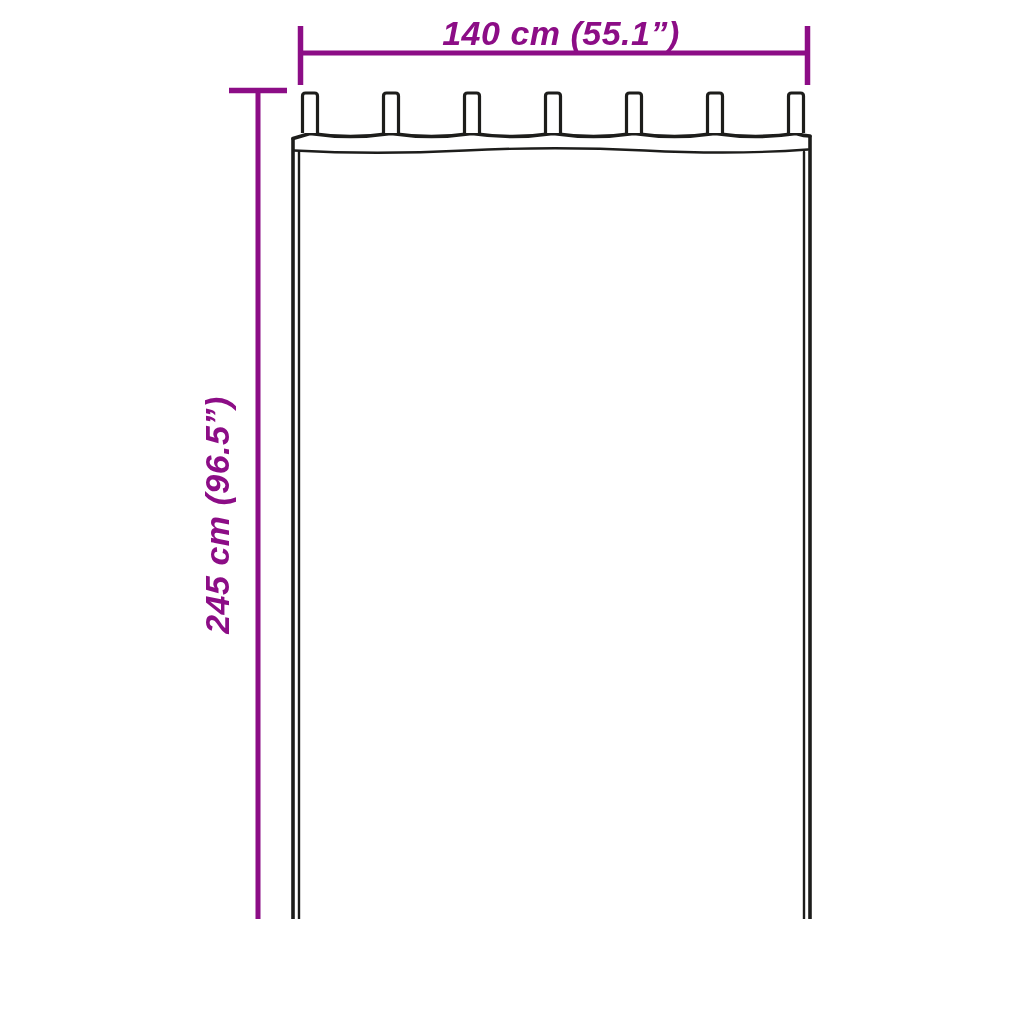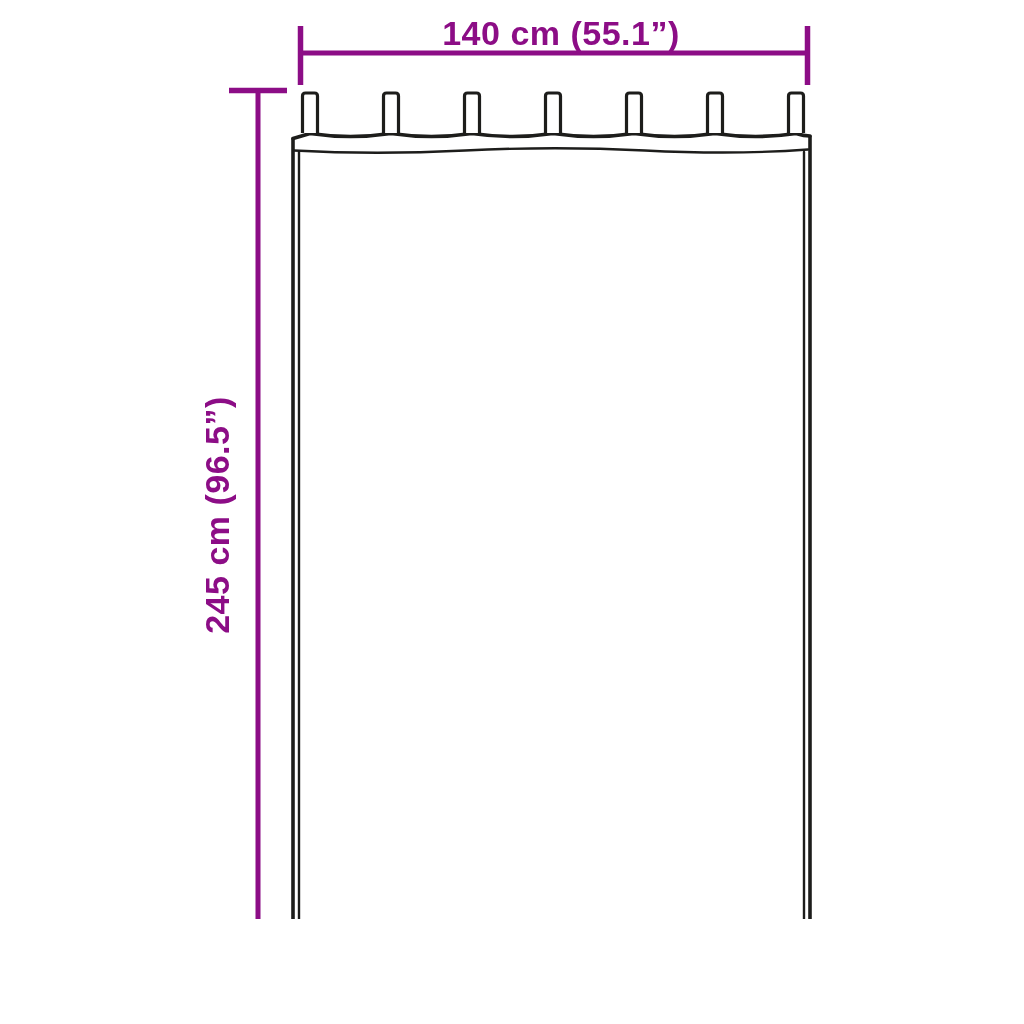--- a/index.html
+++ b/index.html
@@ -11,20 +11,21 @@
     margin: 0;
     padding: 0;
     background: var(--bg);
   }
   .canvas {
     position: relative;
     width: 1024px;
     height: 919px;
     background: var(--bg);
     overflow: hidden;
+    font-style: italic;
   }
   svg { display: block; }
 
   
   .dim-line {
     stroke: var(--dim);
     stroke-width: 5;
     fill: none;
     stroke-linecap: butt;
   }

